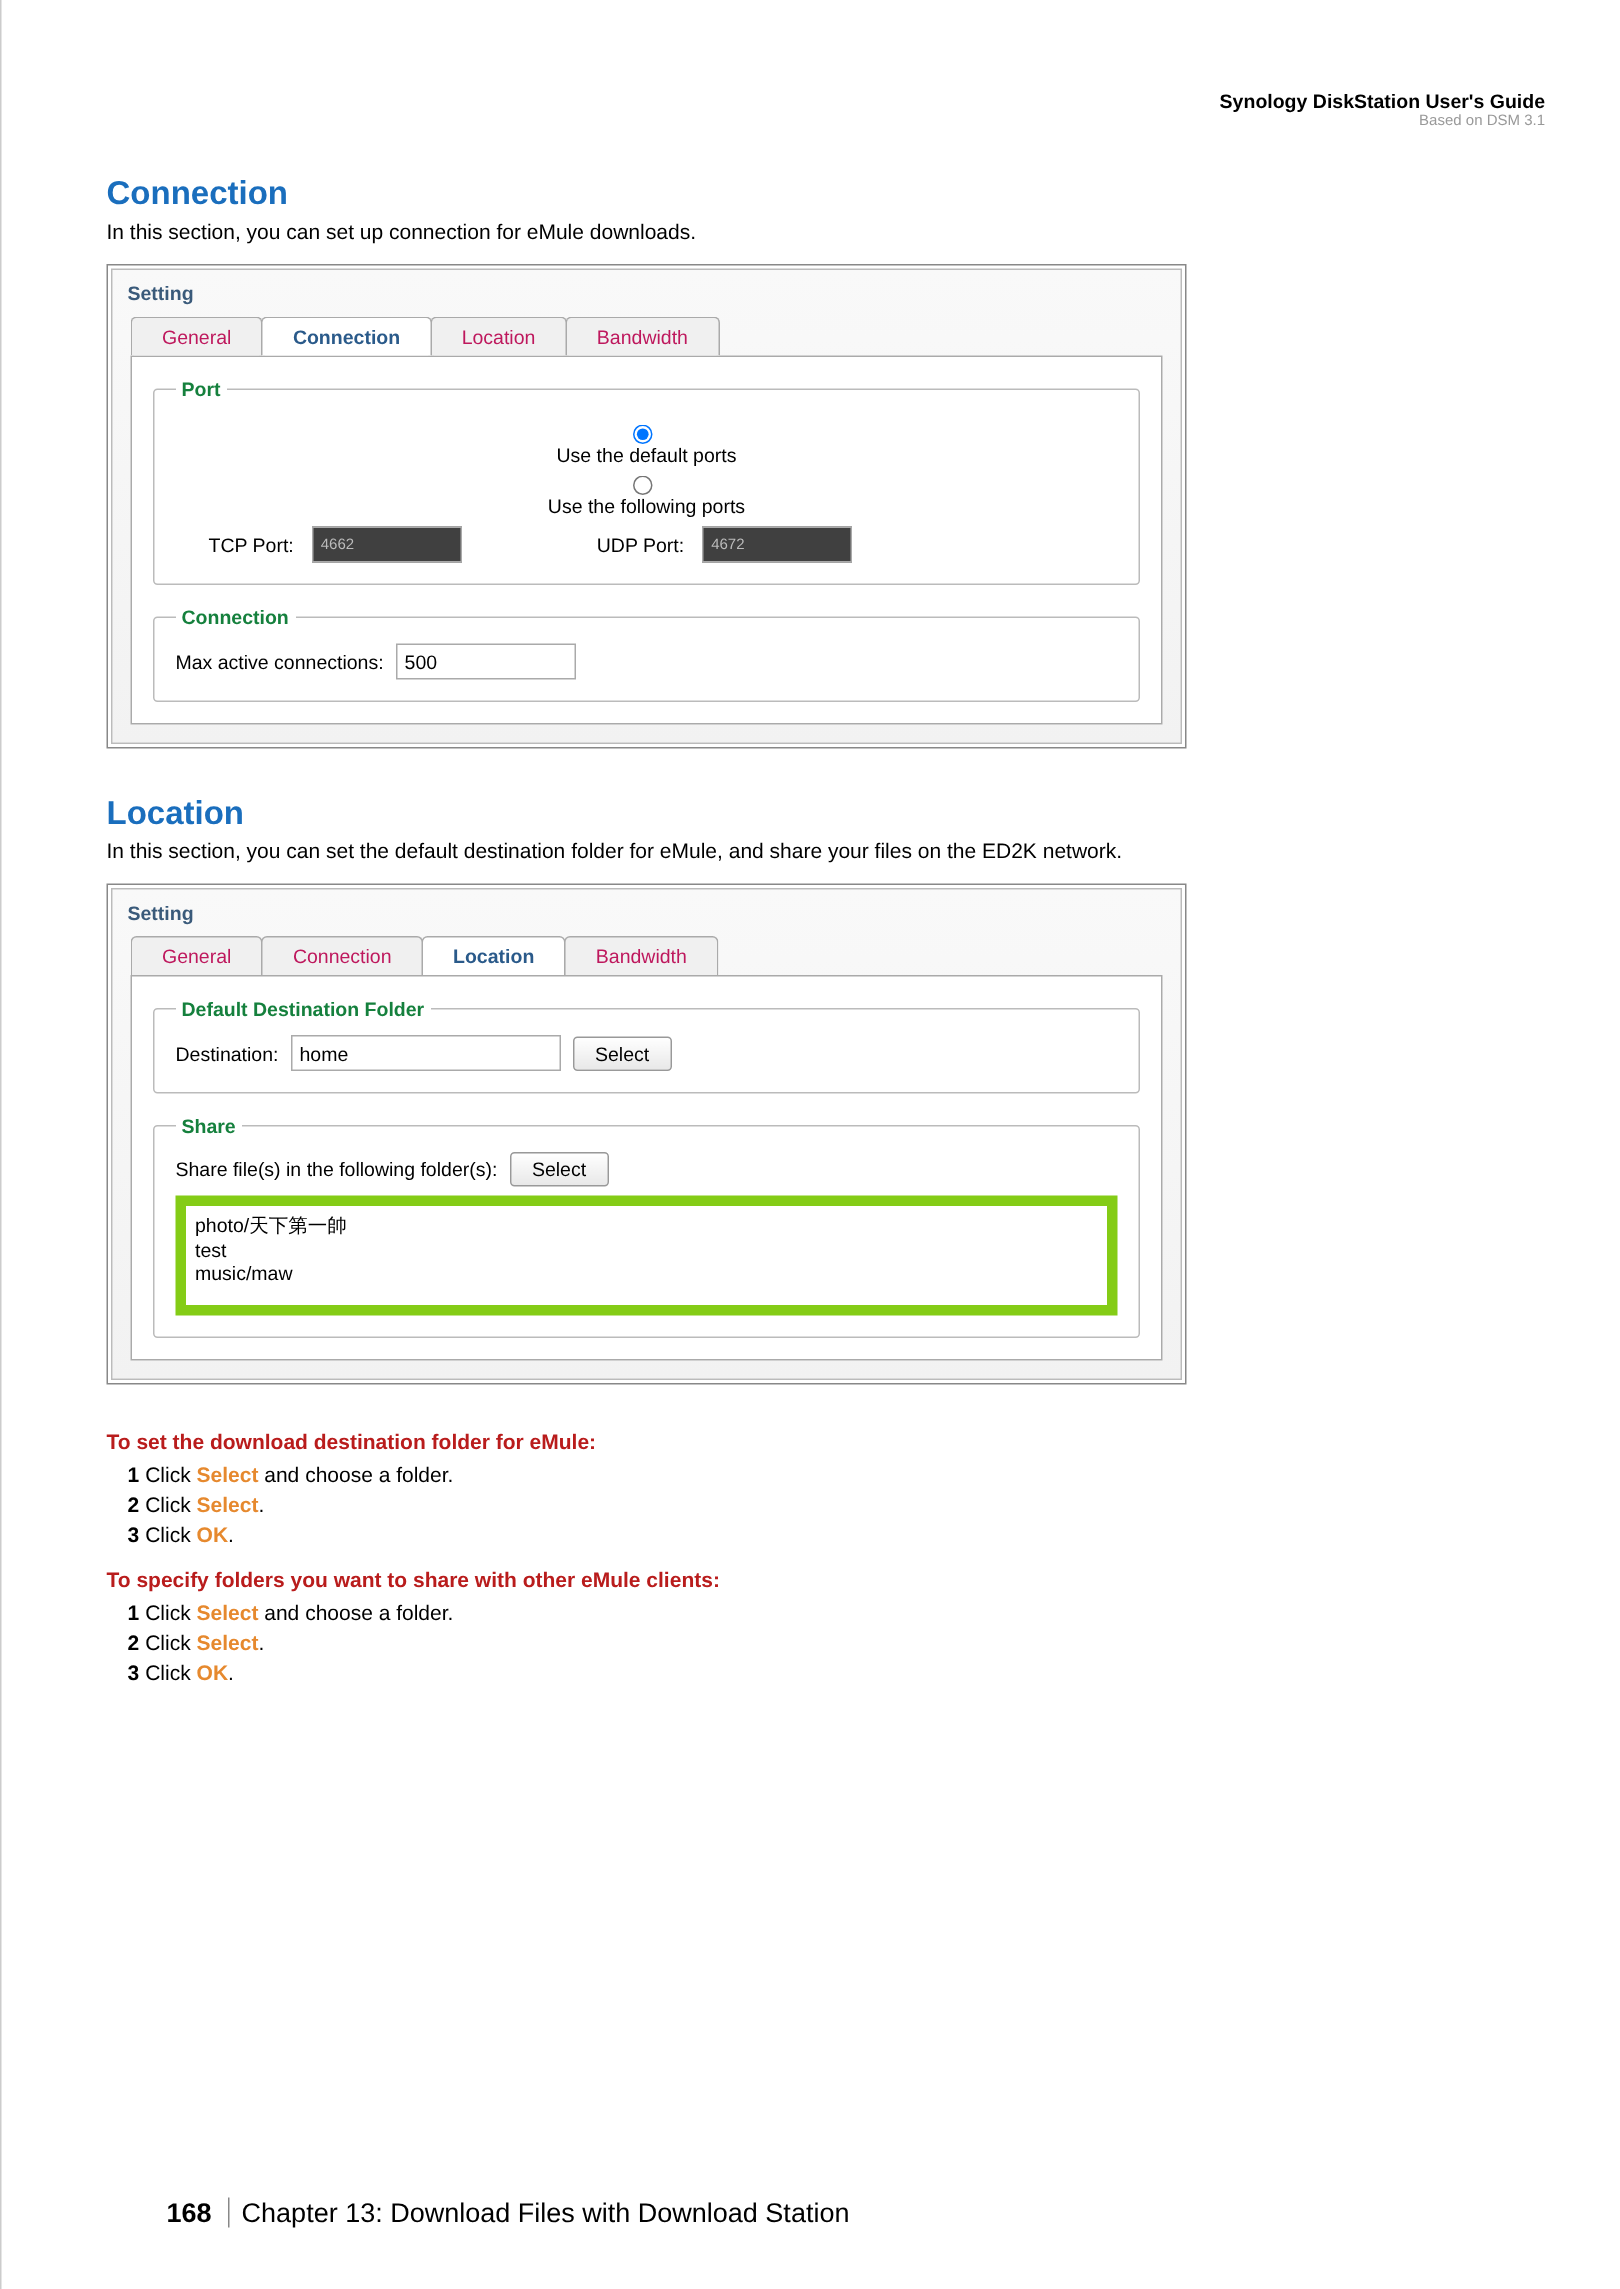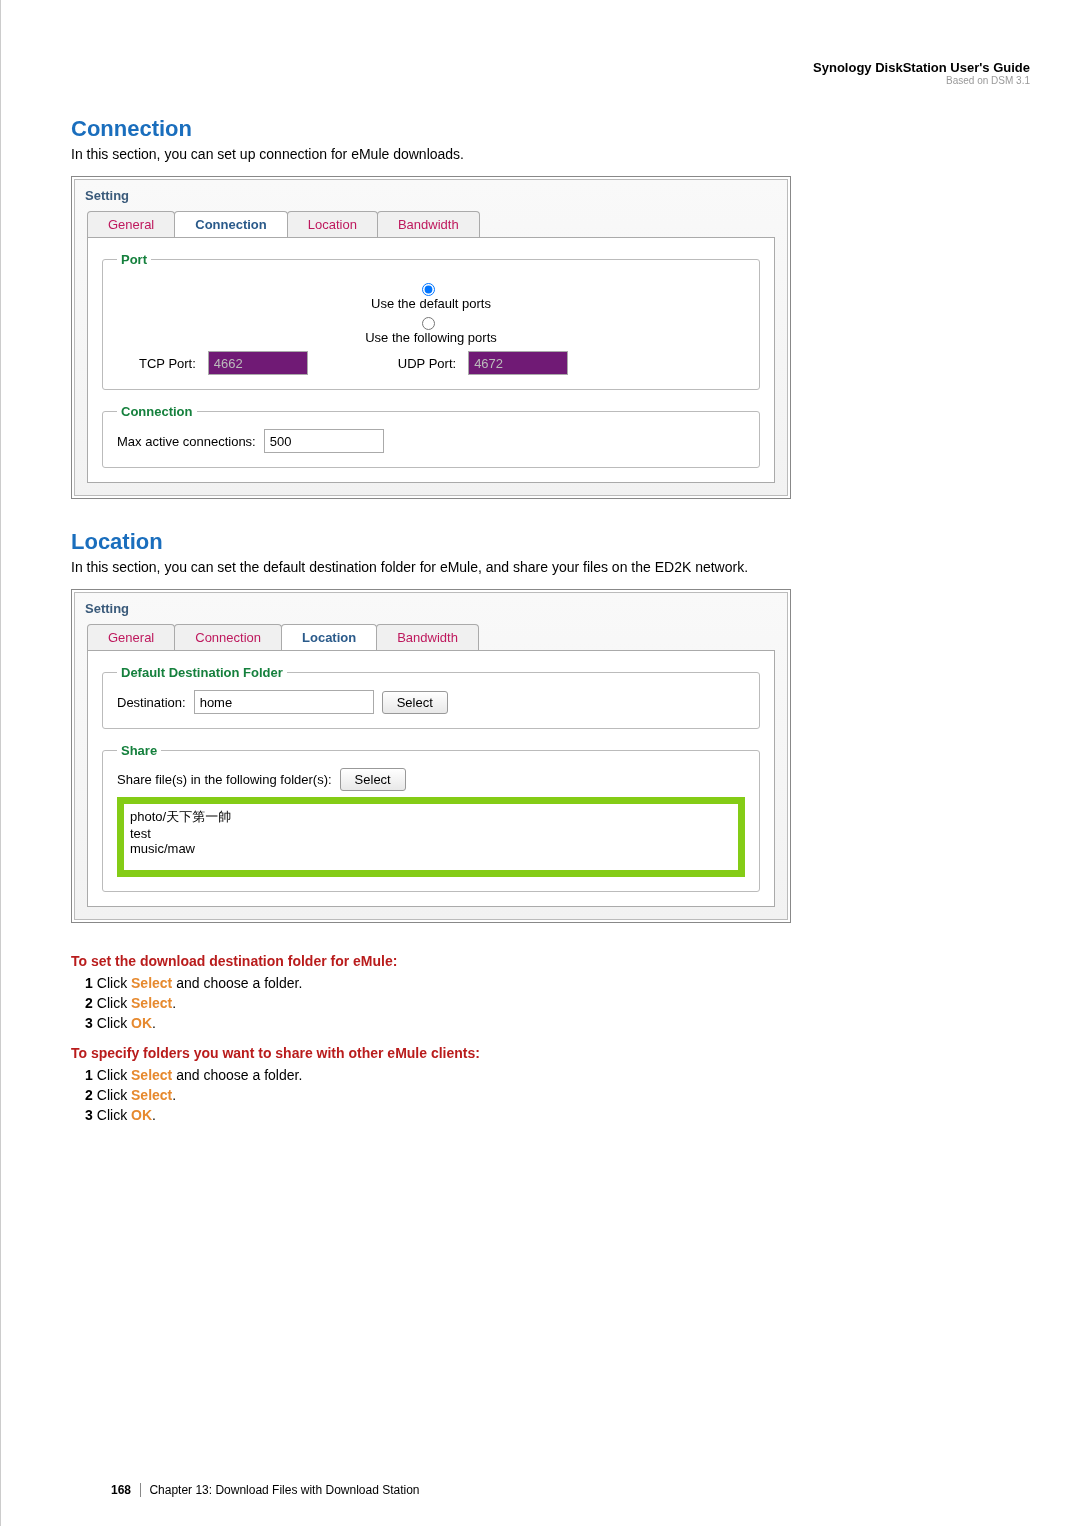--- a/index.html
+++ b/index.html
@@ -117,22 +117,22 @@
     margin-left: 22px;
     font-size: 13px;
   }
   .port-row label { margin-right: 2px; }
   .port-input {
     width: 100px;
     height: 24px;
     border: 1px solid #aaa;
     padding: 2px 5px;
     color: #bbb;
-    background: #701a75;
-    font-size: 13px;
+    background: #404040;
+    font-size: 10px;
   }
   .udp-label { margin-left: 80px; }
   .field-row {
     display: flex;
     align-items: center;
     font-size: 13px;
     gap: 8px;
   }
   .text-input {
     width: 180px;
@@ -169,23 +169,23 @@
   ol { list-style: none; padding-left: 0; }
   ol li {
     font-size: 14px;
     margin: 4px 0;
     padding-left: 14px;
   }
   ol li .num { font-weight: bold; margin-right: 4px; }
   .orange { color: #e6892e; font-weight: bold; }
   .footer {
     position: absolute;
-    bottom: 29px;
+    bottom: 40px;
     left: 110px;
-    font-size: 12px;
+    font-size: 18px;
   }
   .footer .pagenum { font-weight: bold; margin-right: 6px; }
   .footer-bar {
     border-left: 1px solid #888;
     padding-left: 8px;
   }
 </style>
 </head>
 <body>
 

